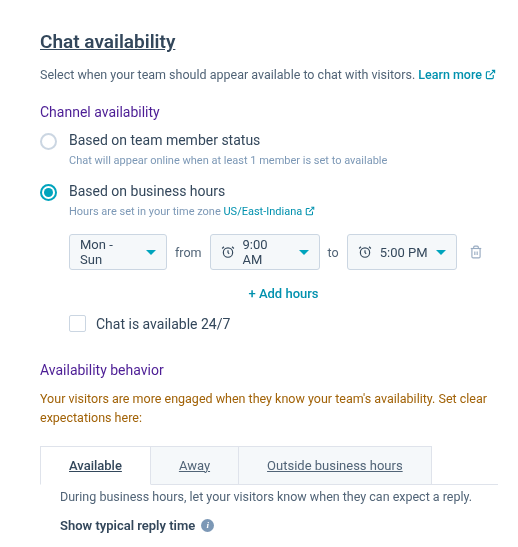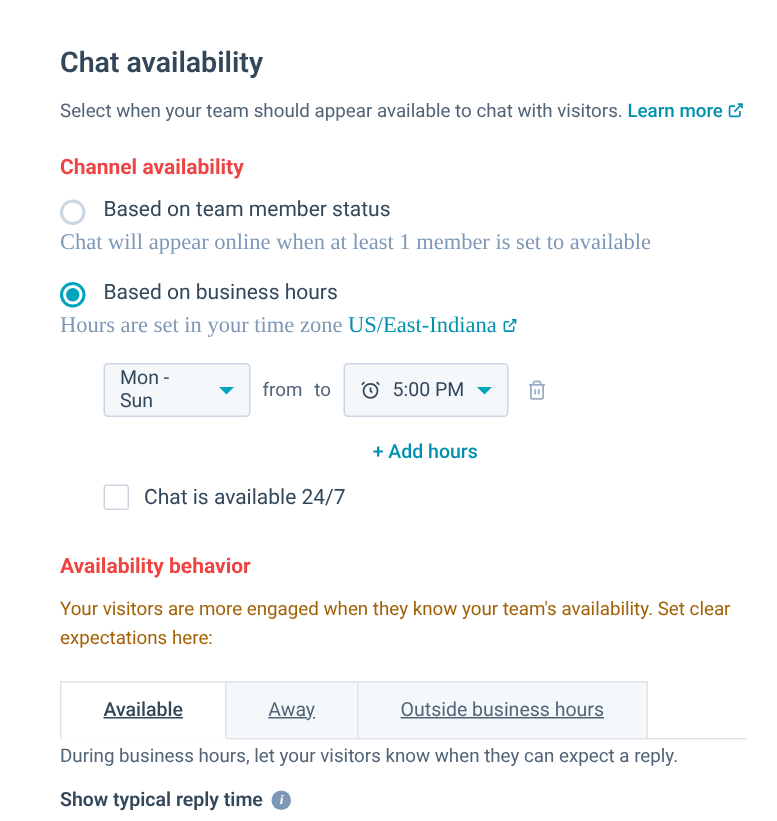--- a/index.html
+++ b/index.html
@@ -10,40 +10,41 @@
     color: #33475b;
     width: 518px;
     padding: 30px 20px 30px 40px;
     font-size: 13px;
   }
   h1 {
     font-size: 19px;
     font-weight: 600;
     margin: 0 0 14px 0;
     color: #33475b;
+    text-decoration: underline;
   }
   .desc {
     font-size: 12.5px;
     color: #516477;
     margin-bottom: 22px;
   }
   .link {
     color: #0091ae;
     font-weight: 500;
     cursor: pointer;
   }
   .ext-icon {
     display: inline-block;
     vertical-align: -1px;
   }
   h2 {
     font-size: 14px;
-    font-weight: 700;
+    font-weight: 400;
     margin: 0 0 12px 0;
-    color: #ef4444;
+    color: #4c1d95;
   }
   .radio-row {
     display: flex;
     align-items: flex-start;
     margin-bottom: 4px;
   }
   .radio {
     width: 17px; height: 17px;
     border: 2px solid #cbd6e2;
     border-radius: 50%;
@@ -62,24 +63,24 @@
     width: 9px; height: 9px;
     background: #00a4bd;
     border-radius: 50%;
     left: 2px; top: 2px;
   }
   .radio-label {
     font-size: 14px;
     color: #33475b;
   }
   .radio-sub {
-    font-size: 15px;
+    font-size: 11px;
     color: #7c98b6;
+    margin-left: 29px;
     margin-bottom: 16px;
-    font-family: Liberation Serif, serif;
   }
   .radio-sub .link { font-weight: 400; }
   .hours-row {
     display: flex;
     align-items: center;
     gap: 8px;
     margin-left: 29px;
     margin-top: 14px;
   }
   .select {
@@ -154,20 +155,21 @@
   }
   .tab.active {
     background: #fff;
     color: #33475b;
     border-bottom: 1px solid #fff;
     margin-bottom: -1px;
     font-weight: 500;
   }
   .tab-content {
     padding-top: 4px;
+    margin-left: 20px;
   }
   .tab-desc {
     font-size: 12.5px;
     color: #516477;
     margin-bottom: 14px;
   }
   .field-label {
     font-size: 13px;
     font-weight: 600;
     color: #33475b;
@@ -223,20 +225,30 @@
         <line x1="10" y1="14" x2="21" y2="3"></line>
       </svg></span>
 </div>
 
 <div class="hours-row">
   <div class="select days">
     <span>Mon - Sun</span>
     <span class="caret"></span>
   </div>
   <span class="from-to">from</span>
+  <div class="select time">
+    <svg class="clock-icon" width="14" height="14" viewBox="0 0 24 24" fill="none" stroke="#33475b" stroke-width="2">
+        <circle cx="12" cy="13" r="8"></circle>
+        <path d="M12 9v4l2 2"></path>
+        <path d="M5 3L2 6"></path>
+        <path d="M22 6l-3-3"></path>
+      </svg>
+    <span>9:00 AM</span>
+    <span class="caret" style="margin-left:auto"></span>
+  </div>
   <span class="from-to">to</span>
   <div class="select time">
     <svg class="clock-icon" width="14" height="14" viewBox="0 0 24 24" fill="none" stroke="#33475b" stroke-width="2">
         <circle cx="12" cy="13" r="8"></circle>
         <path d="M12 9v4l2 2"></path>
         <path d="M5 3L2 6"></path>
         <path d="M22 6l-3-3"></path>
       </svg>
     <span>5:00 PM</span>
     <span class="caret" style="margin-left:auto"></span>

